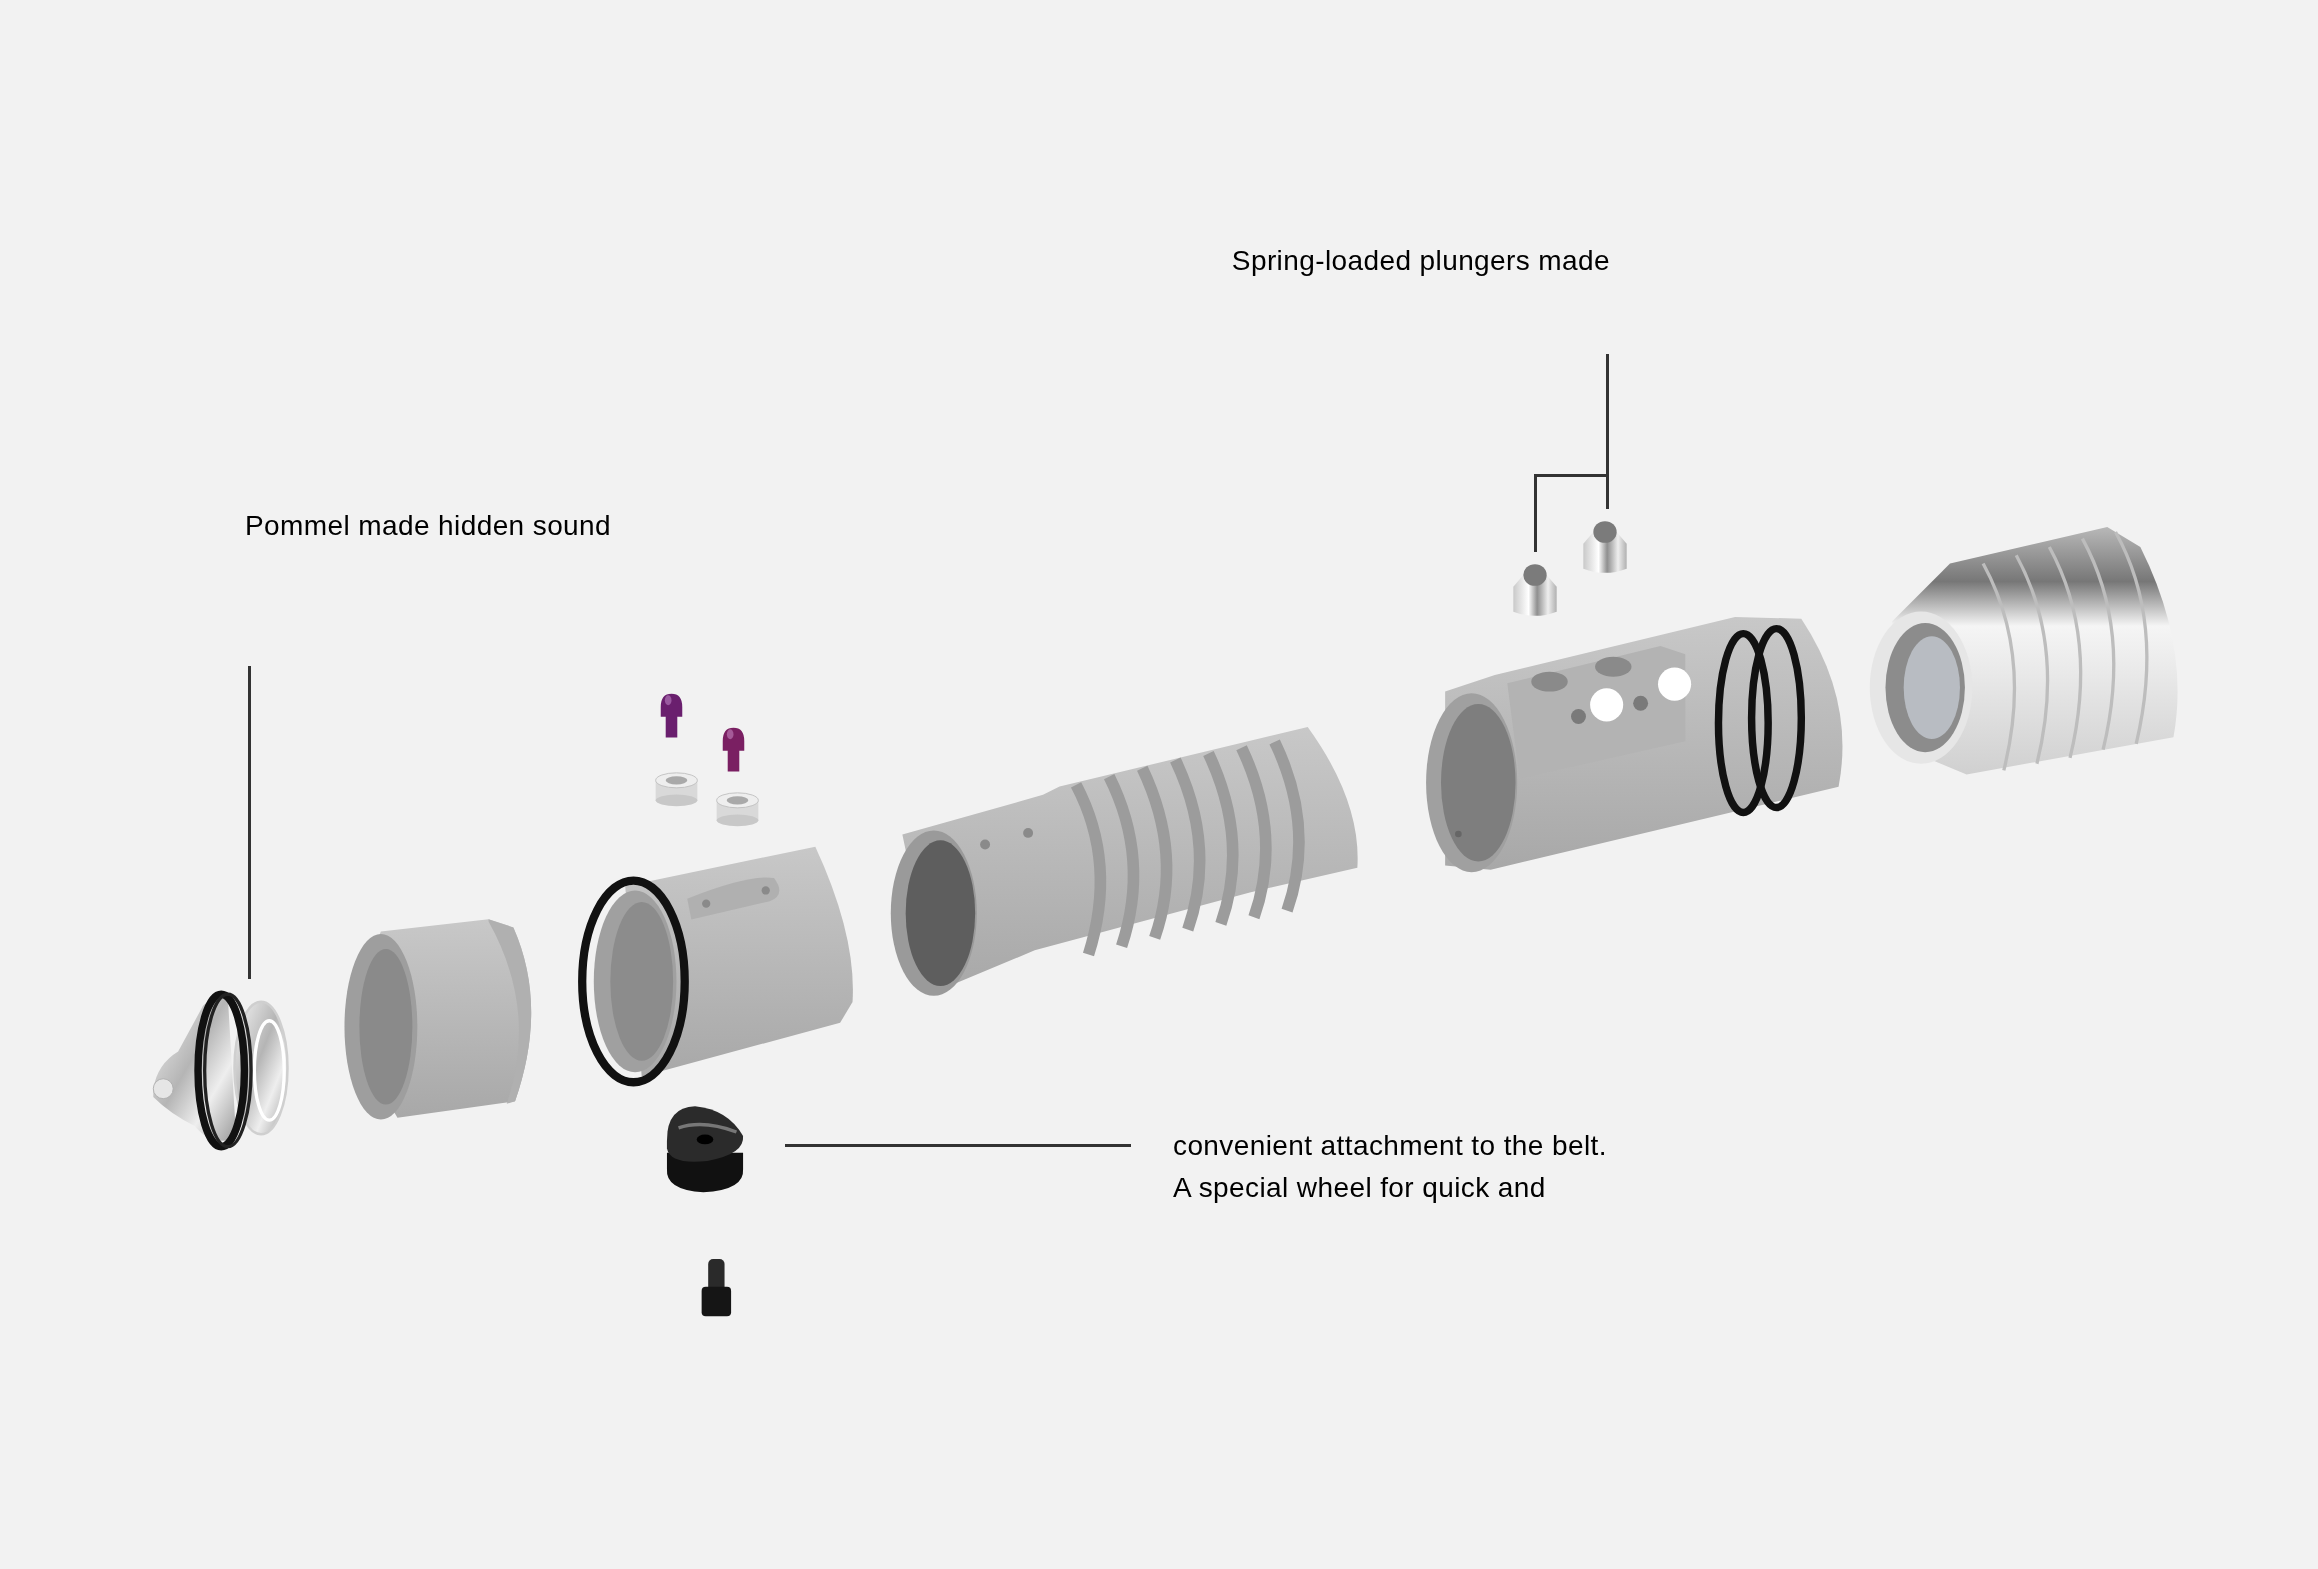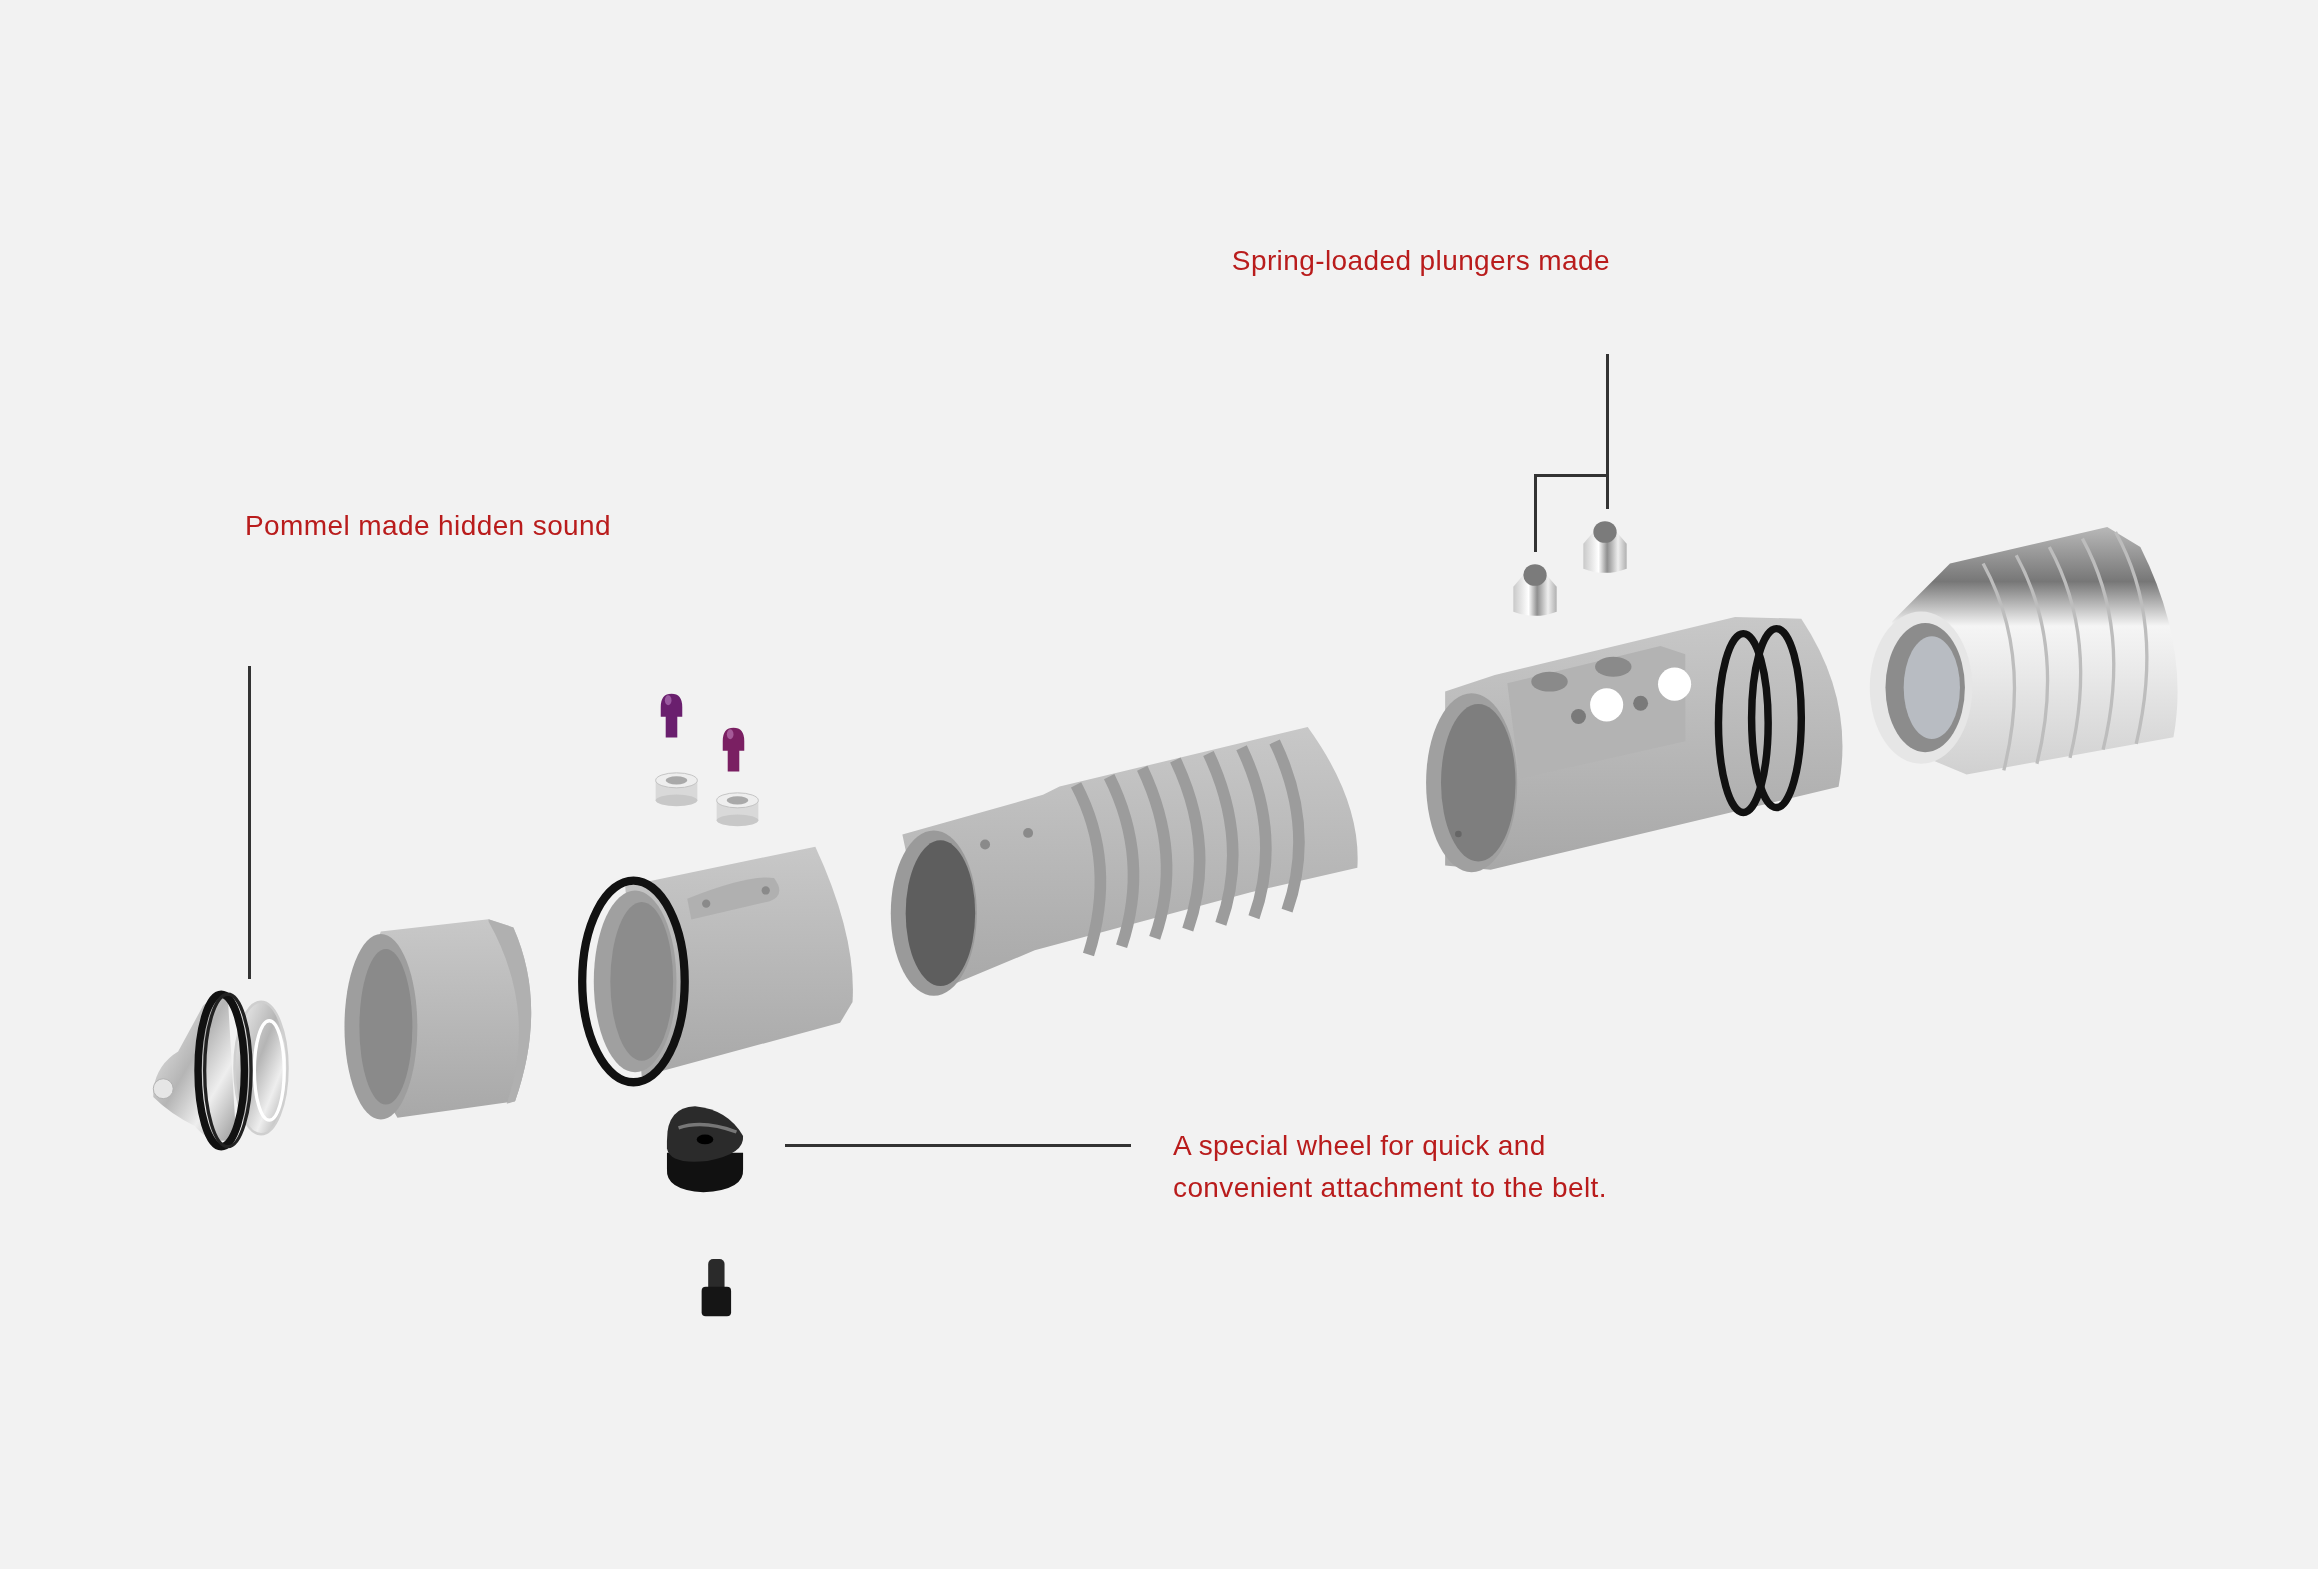--- a/index.html
+++ b/index.html
@@ -1,38 +1,38 @@
 <!DOCTYPE html>
 <html style="font-size:13.2px"><head>
 <meta charset="utf-8">
 <style>
   html, body { margin:0; padding:0; }
   body { width:2319px; height:1569px; background:#f2f2f2; position:relative; overflow:hidden;
          font-family:"Liberation Sans", sans-serif; }
-  .caption { position:absolute; color:#b91c1c; font-size:28px; line-height:42px; letter-spacing:0.4px; font-weight:400; }
+  .caption { position:absolute; color:#000000; font-size:28px; line-height:42px; letter-spacing:0.4px; font-weight:400; }
   .caption .line { display:block; white-space:nowrap; }
   .caption.right { text-align:right; }
   .leader { position:absolute; background:#333; }
   .part { position:absolute; }
   svg { display:block; }
 </style>
 </head>
 <body>
 
 <div class="caption right" style="left:1143px; top:240px; width:467px;">
   <span class="line">Spring-loaded plungers made</span>
 </div>
 
 <div class="caption" style="left:245px; top:505px;">
   <span class="line">Pommel made hidden sound</span>
 </div>
 
 <div class="caption" style="left:1173px; top:1125px;">
+  <span class="line">convenient attachment to the belt.</span>
   <span class="line">A special wheel for quick and</span>
-  <span class="line">convenient attachment to the belt.</span>
 </div>
 
 <div class="leader" style="left:1606px; top:354px; width:2.5px; height:155px;"></div>
 <div class="leader" style="left:1534px; top:474px; width:75px; height:2.5px;"></div>
 <div class="leader" style="left:1534px; top:474px; width:2.5px; height:78px;"></div>
 <div class="leader" style="left:248px; top:666px; width:2.5px; height:313px;"></div>
 <div class="leader" style="left:785px; top:1144px; width:346px; height:2.5px;"></div>
 
 <div class="part" style="left:145px; top:981px;">
   <svg width="174" height="174" viewBox="0 0 210 210">

